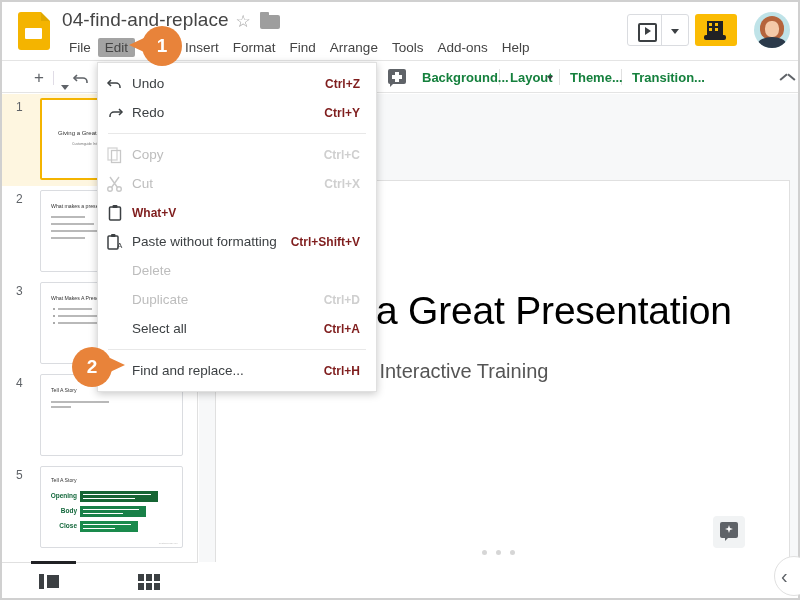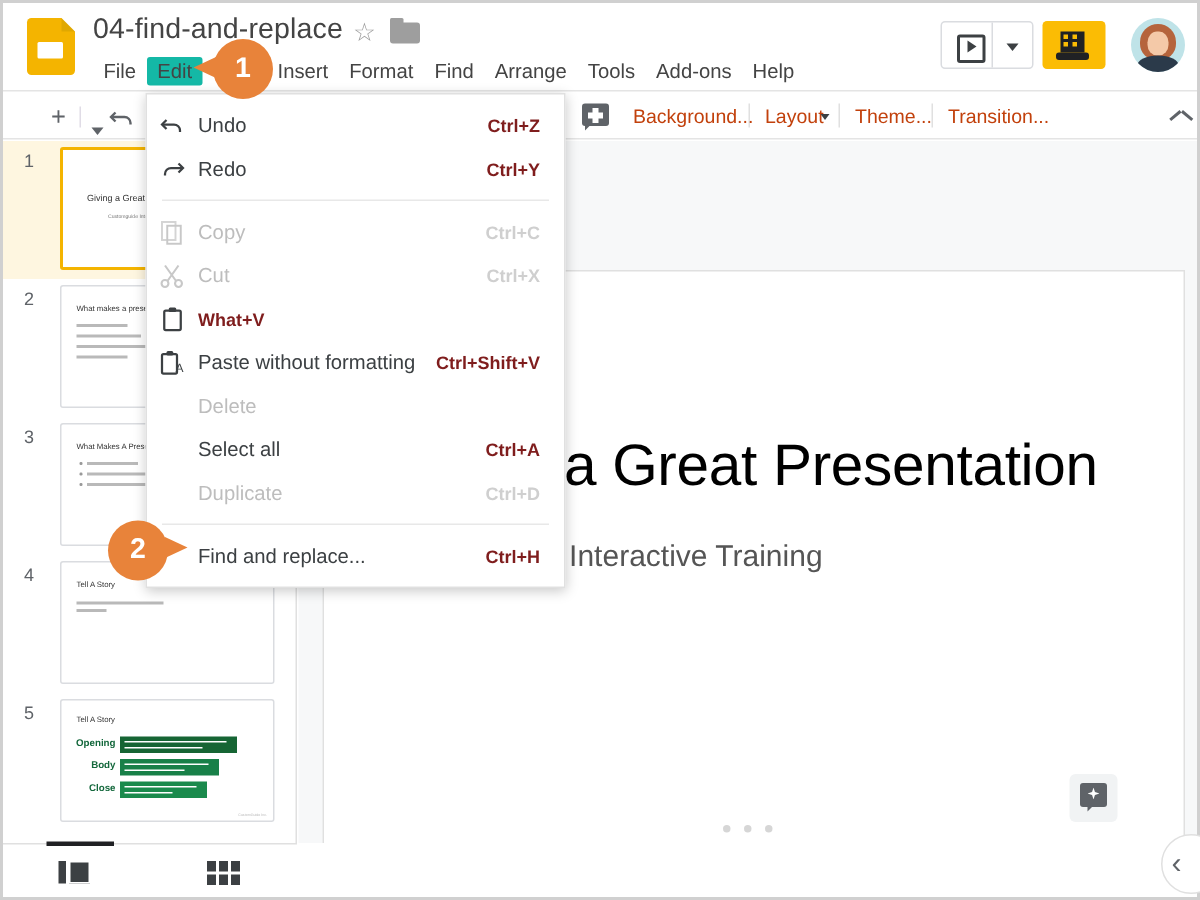--- a/index.html
+++ b/index.html
@@ -40,21 +40,21 @@
   .folder-icon::before {
     content:""; position:absolute; left:0; top:-3px; width:9px; height:4px;
     background:#9e9e9e; border-radius:1px 1px 0 0;
   }
 
   
   .menubar { position:absolute; left:60px; top:34px; height:22px; display:flex; align-items:center; }
   .menu-item {
     font-size:13.5px; color:#444; padding:2px 7px; white-space:nowrap; cursor:default;
   }
-  .menu-item.active { background:#14b8a6; border-radius:2px; }
+  .menu-item.active { background:#a3a3a3; border-radius:2px; }
 
   
   .present-group {
     position:absolute; left:625px; top:12px; width:62px; height:32px;
     border:1px solid #dadce0; border-radius:3px; display:flex;
   }
   .present-btn { flex:1; position:relative; }
   .present-btn::before {
     content:""; position:absolute; left:10px; top:8px; width:15px; height:15px;
     border:2px solid #3c4043; border-radius:2px;
@@ -136,21 +136,21 @@
   .tb-comment-box::after {
     content:""; position:absolute; left:4px; top:6px; width:10px; height:4px;
     background:#fff;
   }
   .tb-comment-tail {
     position:absolute; left:2px; top:14px;
     border-width:4px 4px 0 0; border-style:solid;
     border-color:#5f6368 transparent transparent transparent;
   }
   .tb-text {
-    position:absolute; top:9px; font-size:13px; color:#c2410c; white-space:nowrap;
+    position:absolute; top:9px; font-size:13px; color:#15803d; white-space:nowrap;font-weight:bold;
   }
   .tb-bg { left:420px; }
   .tb-layout { left:508px; }
   .tb-theme { left:568px; }
   .tb-trans { left:630px; }
   .tb-layout-caret { position:absolute; left:545px; top:15px;
     border-width:4px 3.5px 0 3.5px; border-style:solid;
     border-color:#3c4043 transparent transparent transparent; }
   .tb-divider { position:absolute; top:8px; width:1px; height:16px; background:#e0e0e0; }
   .d1 { left:497px; } .d2 { left:557px; } .d3 { left:619px; }
@@ -517,27 +517,27 @@
             <rect x="5" y="1" width="4.5" height="3" rx="1" fill="#3c4043"></rect>
             <text x="11" y="15" font-size="8" font-family="Liberation Sans" fill="#3c4043">A</text>
           </svg>
         </div>
         <span class="dd-label">Paste without formatting</span>
         <span class="dd-short">Ctrl+Shift+V</span>
       </div>
       <div class="dd-item disabled">
         <span class="dd-label">Delete</span>
       </div>
+      <div class="dd-item disabled">
+        <span class="dd-label">Duplicate</span>
+        <span class="dd-short">Ctrl+D</span>
+      </div>
       <div class="dd-item">
         <span class="dd-label">Select all</span>
         <span class="dd-short">Ctrl+A</span>
-      </div>
-      <div class="dd-item disabled">
-        <span class="dd-label">Duplicate</span>
-        <span class="dd-short">Ctrl+D</span>
       </div>
       <div class="dd-sep"></div>
       <div class="dd-item">
         <span class="dd-label">Find and replace...</span>
         <span class="dd-short">Ctrl+H</span>
       </div>
     </div>
 
   <div class="callout callout-1" style="background: rgb(232, 131, 58);">
     <span>1</span>

